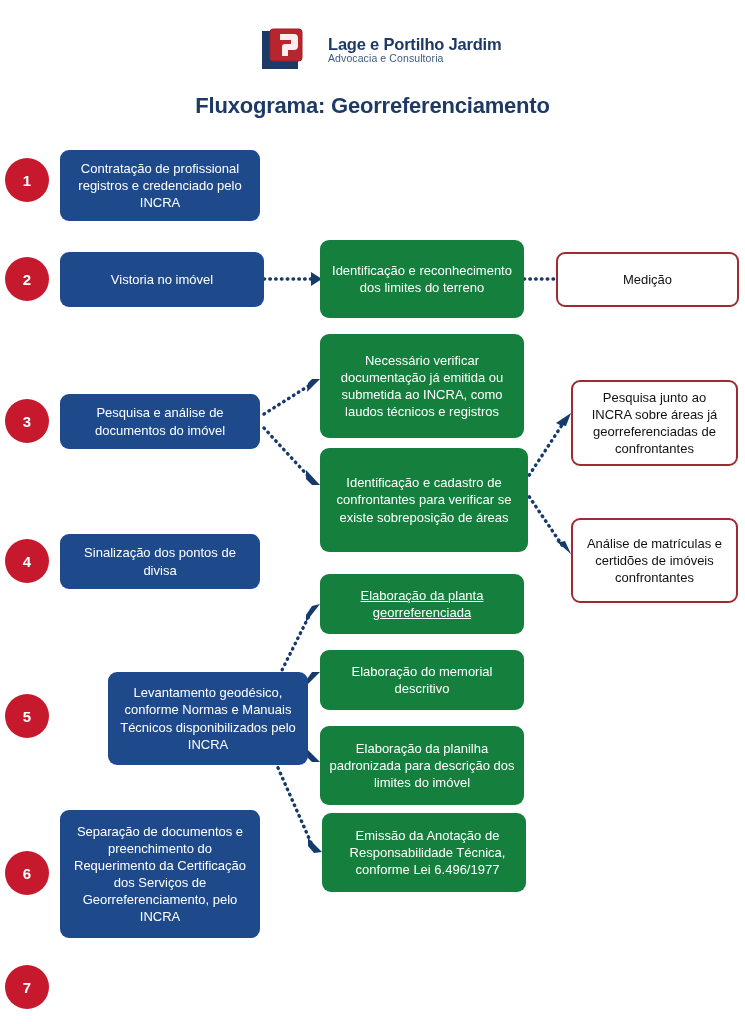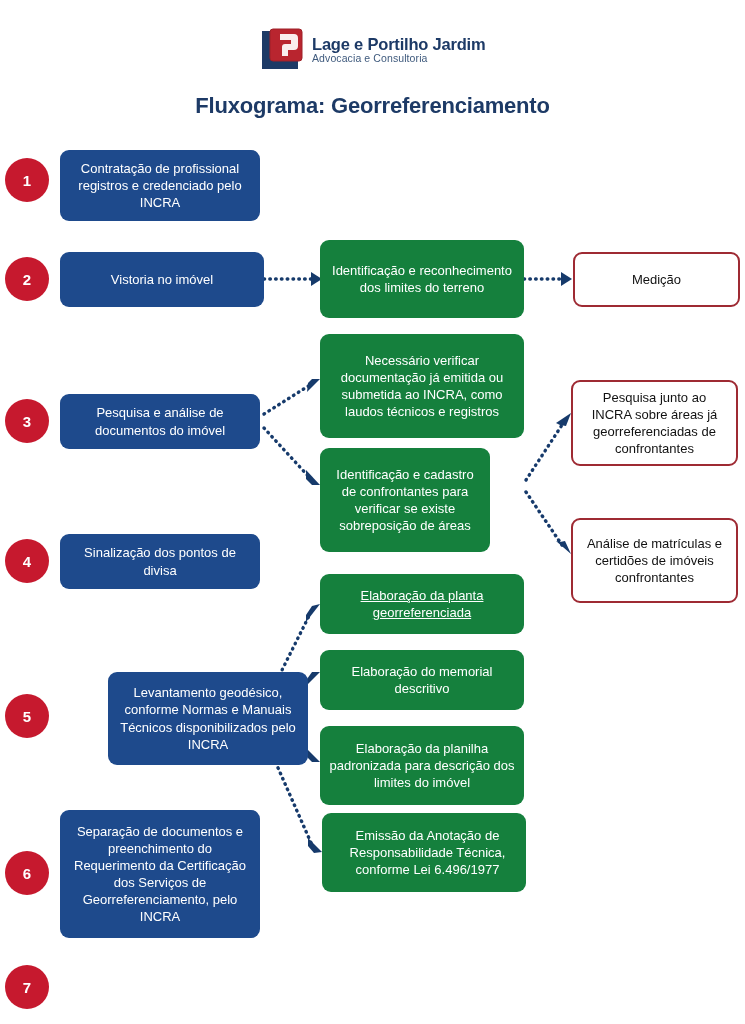--- a/index.html
+++ b/index.html
@@ -22,21 +22,21 @@
 
   
   #brand {
     position: absolute;
     left: 258px;
     top: 26px;
     width: 240px;
     height: 48px;
     display: flex;
     align-items: center;
-    gap: 8px;
+    gap: 24px;
   }
   #brand-mark {
     width: 46px;
     height: 44px;
     flex: 0 0 46px;
   }
   #brand-text {
     display: flex;
     flex-direction: column;
     justify-content: center;
@@ -235,41 +235,41 @@
 
 
   <div class="node red" style="left:320px; top:240px; width:204px; height:78px;">
     <span class="txt">Identificação e reconhecimento dos limites do terreno</span>
   </div>
 
   <div class="node red" style="left:320px; top:334px; width:204px; height:104px;">
     <span class="txt">Necessário verificar documentação já emitida ou submetida ao INCRA, como laudos técnicos e registros</span>
   </div>
 
-  <div class="node red" style="left:320px; top:448px; width:170px; height:104px;">
+  <div class="node red" style="left:320px; top:448px; width:208px; height:104px;">
     <span class="txt">Identificação e cadastro de confrontantes para verificar se existe sobreposição de áreas</span>
   </div>
 
   <div class="node red" style="left:320px; top:574px; width:204px; height:60px;text-decoration:underline;">
     <span class="txt">Elaboração da planta georreferenciada</span>
   </div>
 
   <div class="node red" style="left:320px; top:650px; width:204px; height:60px;align-items:center;">
     <span class="txt">Elaboração do memorial descritivo</span>
   </div>
 
   <div class="node red" style="left:320px; top:726px; width:204px; height:79px;">
     <span class="txt">Elaboração da planilha padronizada para descrição dos limites do imóvel</span>
   </div>
 
   <div class="node red" style="left:322px; top:813px; width:204px; height:79px;padding-left:15px;">
     <span class="txt">Emissão da Anotação de Responsabilidade Técnica, conforme Lei 6.496/1977</span>
   </div>
 
-  <div class="node white" style="left:573px; top:252px; width:167px; height:55px;">
+  <div class="node white" style="left:556px; top:252px; width:183px; height:55px;">
     <span class="txt">Medição</span>
   </div>
 
   <div class="node white" style="left:571px; top:380px; width:167px; height:86px;">
     <span class="txt">Pesquisa junto ao INCRA sobre áreas já georreferenciadas de confrontantes</span>
   </div>
 
   <div class="node white" style="left:571px; top:518px; width:167px; height:85px;justify-content:flex-end;">
     <span class="txt">Análise de matrículas e certidões de imóveis confrontantes</span>
   </div>

